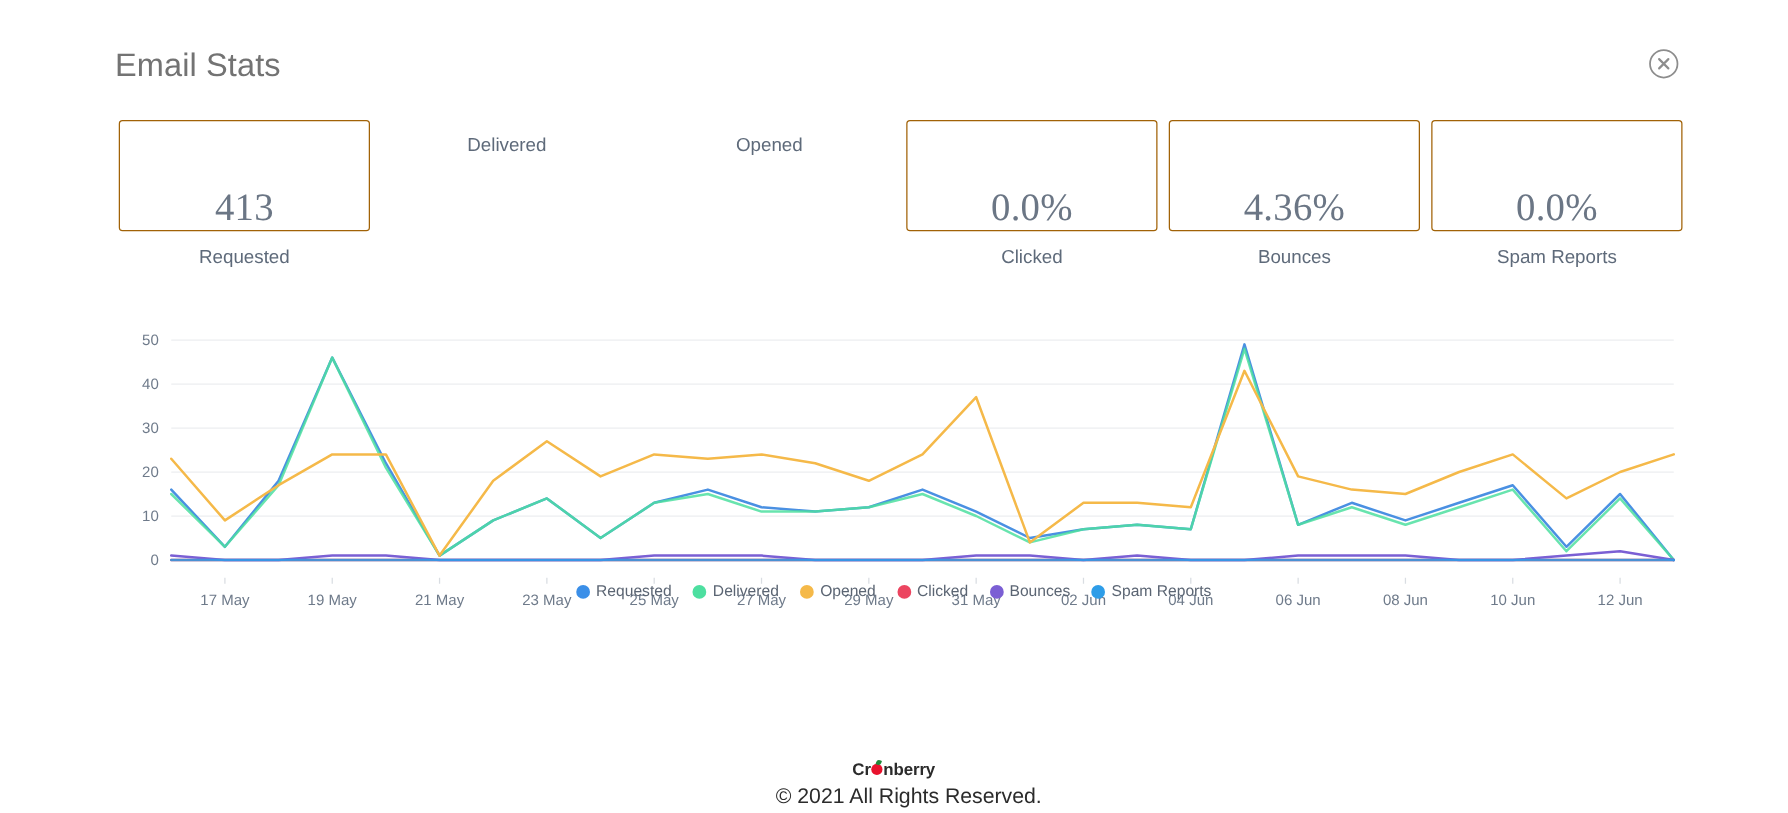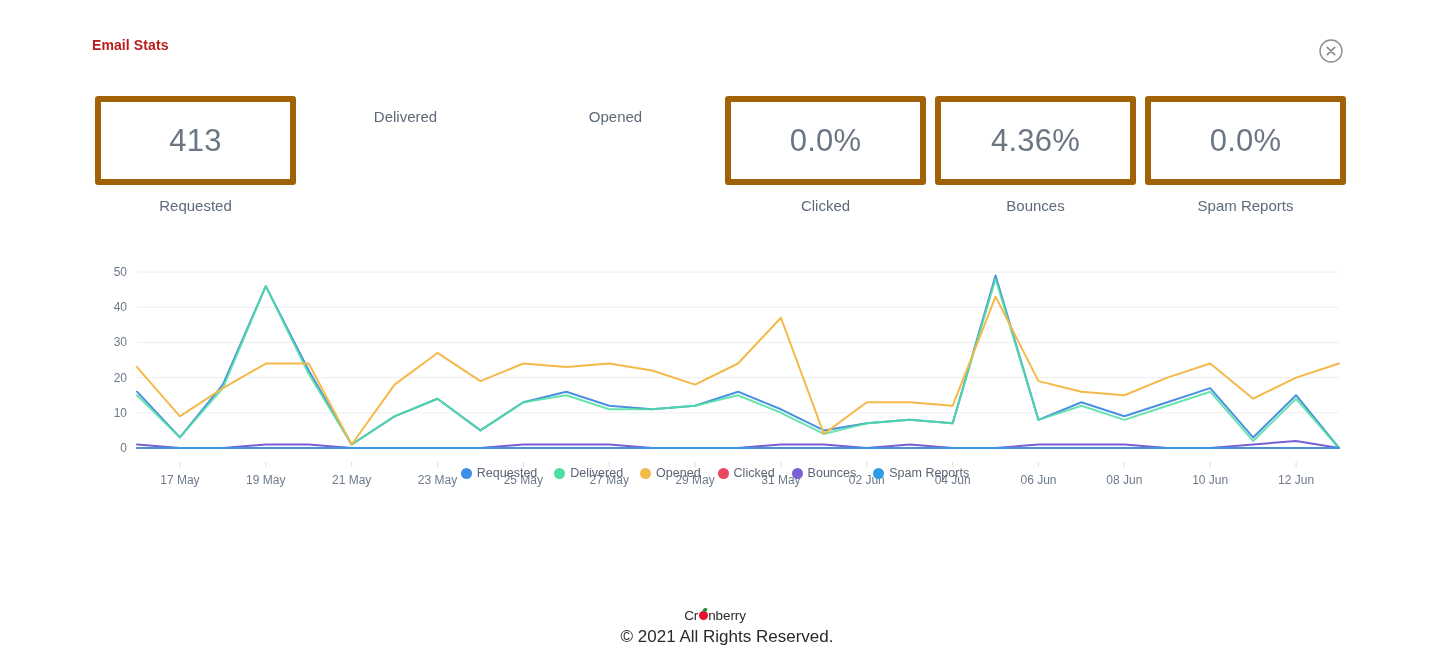--- a/index.html
+++ b/index.html
@@ -10,42 +10,42 @@
     overflow: hidden;
   }
   .page { position: relative; width: 1430px; height: 650px; background:#fff; }
 
   
   .header {
     position: absolute; left: 0; top: 0; width: 1430px; height: 86px;
   }
   .page-title {
     position: absolute; left: 92px; top: 37px;
-    font-size: 14px; color: #b91c1c; font-weight: 700;
+    font-size: 26px; color: #737373; font-weight: 400;
     letter-spacing: .1px;
   }
   .close-btn {
     position: absolute; left: 1318px; top: 38px;
     width: 26px; height: 26px; cursor: pointer;
     display: flex; align-items: center; justify-content: center;
   }
   .close-btn svg { display:block; }
 
   
   .stats-row {
     position: absolute; left: 95px; top: 96px;
     width: 1251px; height: 118px;
     display: flex; gap: 9px;
   }
   .stat-card-wrap { flex: 1 1 0; display: flex; flex-direction: column; align-items: center; }
   .stat-box {
     width: 100%; height: 92px;
-    border: 6px solid #a16207; border-radius: 3px;
+    border: 1px solid #a16207; border-radius: 3px;
     background: #fff;
-    display: flex; align-items: center; justify-content: center;
+    display: flex; align-items: flex-end; justify-content: center; font-family: Liberation Serif, serif;
   }
   .stat-value {
     font-size: 31px; color: #6b7685; font-weight: 400; letter-spacing: .2px;
   }
   .stat-label {
     margin-top: 12px; font-size: 15px; color: #5e6a7a; font-weight: 400;
   }
 
   
   .chart-area {
@@ -68,21 +68,21 @@
   .legend-item { display: flex; align-items: center; gap: 5px; cursor: pointer; }
   .legend-dot { width: 11px; height: 11px; border-radius: 50%; display:block; }
   .legend-label { font-size: 12.5px; color: #5b6573; }
 
   
   .footer {
     position: absolute; left: 0; top: 608px; width: 1430px;
     display: flex; flex-direction: column; align-items: center;
   }
   .brand {
-    font-size: 13.5px; font-weight: normal; color: #2b2b2b;
+    font-size: 13.5px; font-weight: bold; color: #2b2b2b;
     letter-spacing: -.1px; display: flex; align-items: baseline;
   }
   .brand .dot-o {
     position: relative; display: inline-block;
     width: 9px; height: 9px; border-radius: 50%;
     background: #e8122d; margin: 0 .5px;
     transform: translateY(0px);
   }
   .brand .dot-o::after {
     content: ""; position: absolute; left: 4px; top: -3.5px;

